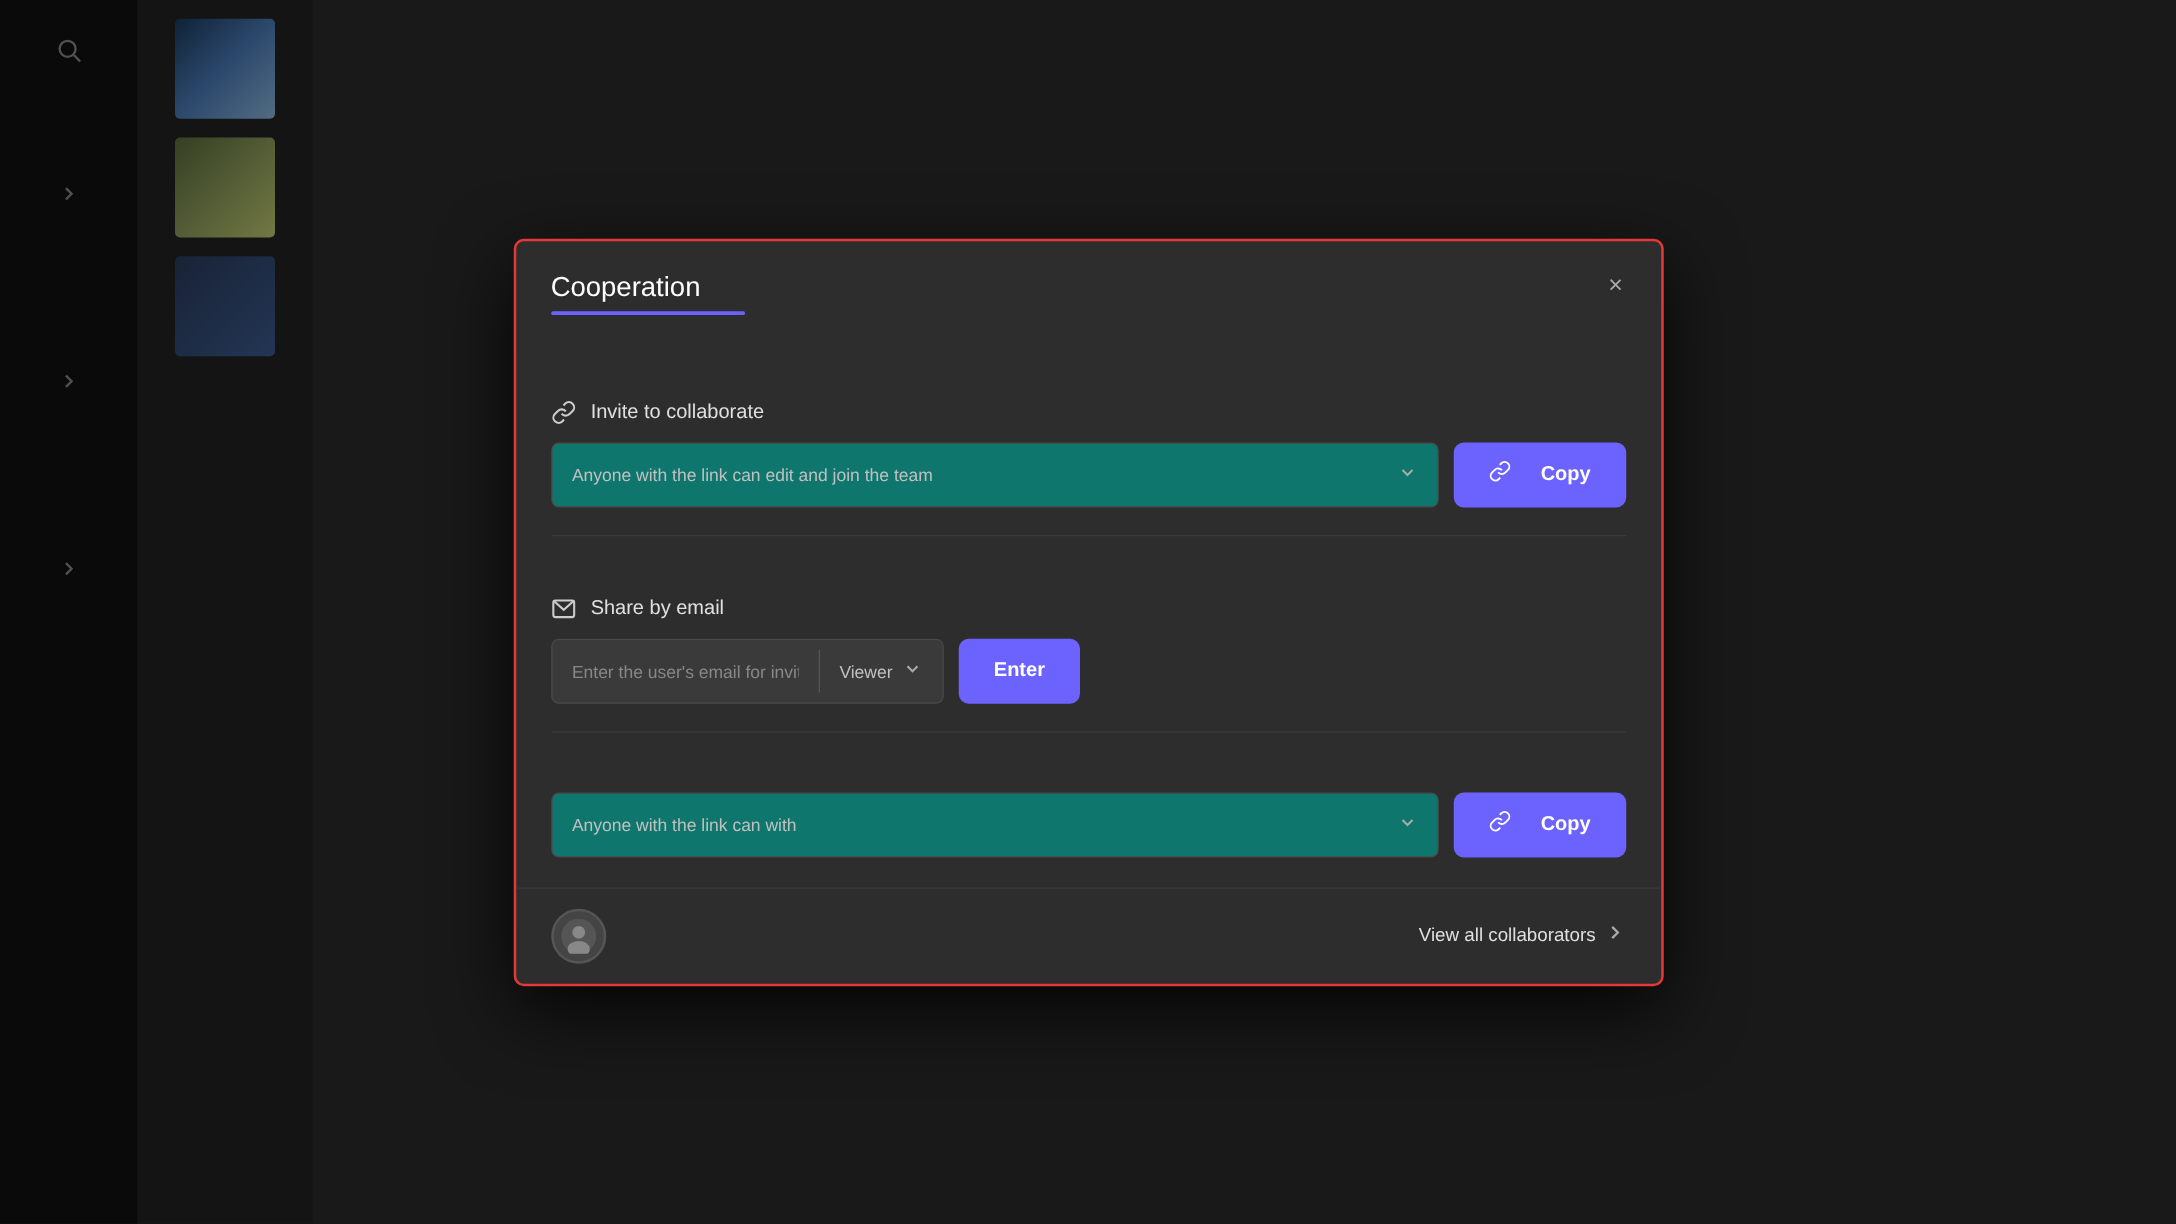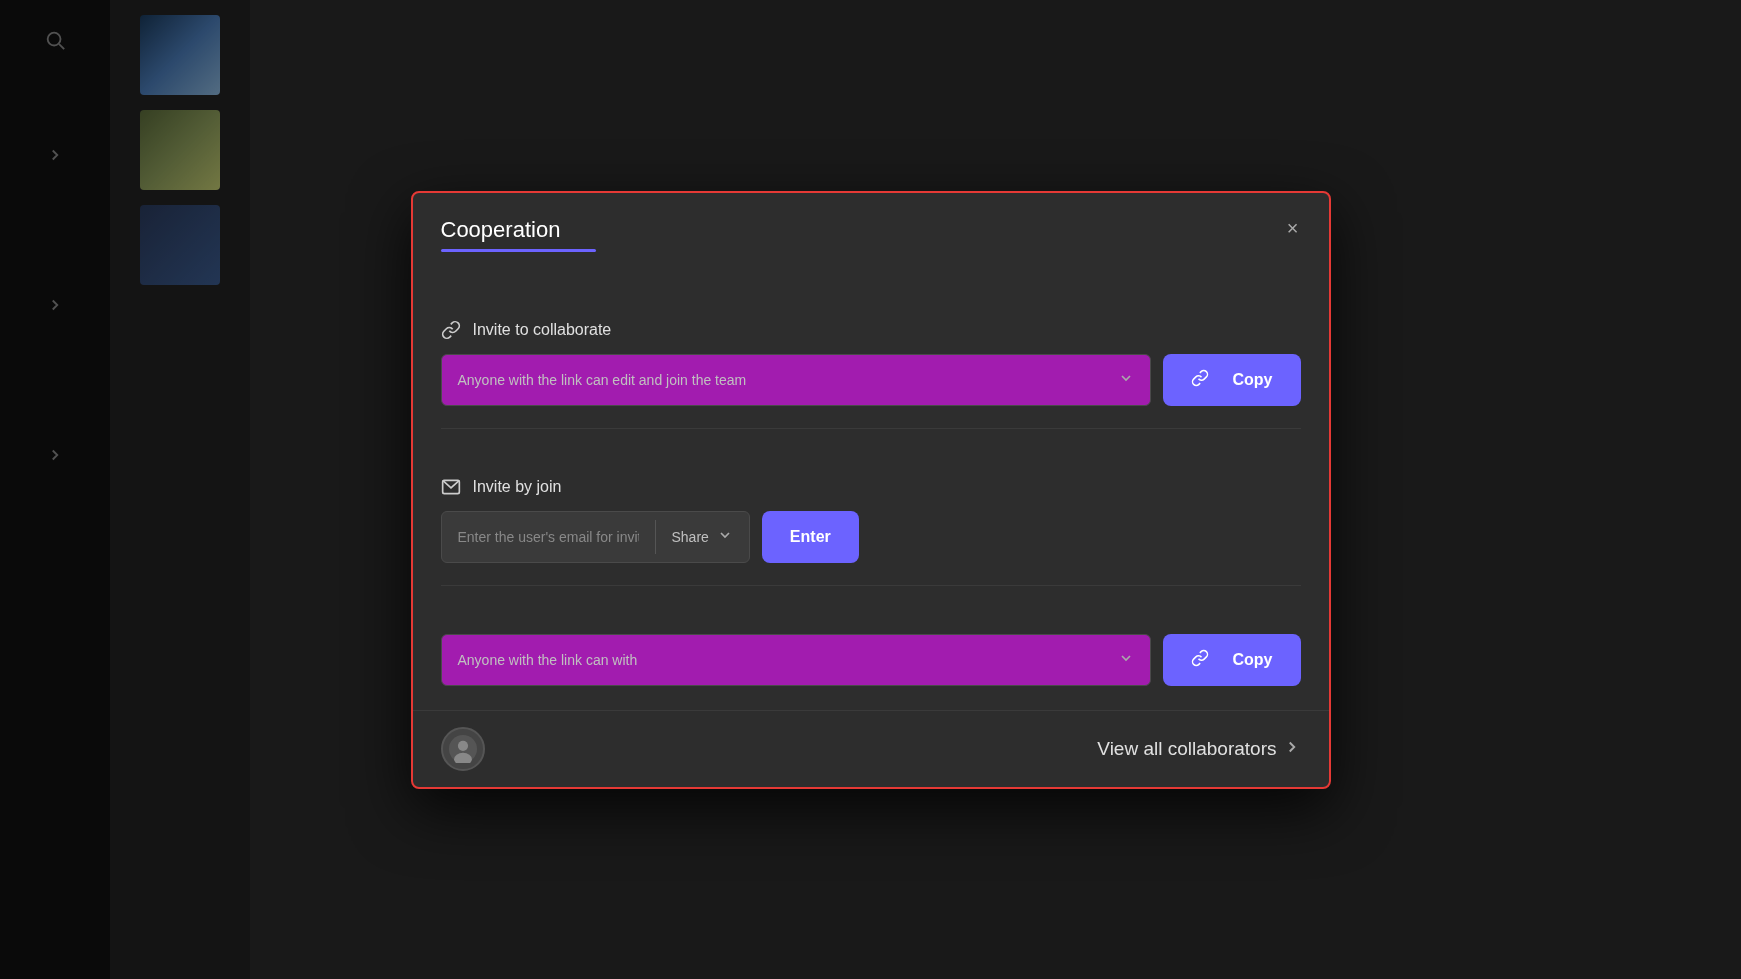--- a/index.html
+++ b/index.html
@@ -182,21 +182,21 @@
 
     
     .input-row {
       display: flex;
       gap: 12px;
       align-items: stretch;
     }
 
     .dropdown-select {
       flex: 1;
-      background: #a21caf;
+      background: #0f766e;
       border: 1px solid #4a4a4a;
       border-radius: 6px;
       padding: 0 16px;
       color: #c0c0c0;
       font-size: 14px;
       height: 52px;
       display: flex;
       align-items: center;
       justify-content: space-between;
       cursor: pointer;
@@ -299,21 +299,21 @@
       justify-content: center;
       color: #aaa;
       font-size: 20px;
     }
 
     .view-collaborators {
       display: flex;
       align-items: center;
       gap: 6px;
       color: #e0e0e0;
-      font-size: 19px;
+      font-size: 15px;
       font-weight: 500;
       cursor: pointer;
       text-decoration: none;
     }
 
     .chevron-right {
       font-size: 16px;
       color: #aaa;
     }
   </style>
@@ -397,28 +397,28 @@
       <div class="section-divider"></div>
 
       <div class="section">
         <div class="section-title-row">
           <div class="section-icon">
             <svg width="20" height="20" viewBox="0 0 24 24" fill="none" stroke="#ccc" stroke-width="2">
               <rect x="2" y="4" width="20" height="16" rx="2"></rect>
               <polyline points="2,4 12,13 22,4"></polyline>
             </svg>
           </div>
-          <span class="section-title">Invite by join</span>
+          <span class="section-title">Share by email</span>
         </div>
         <div class="input-row">
           <div class="email-row">
             <input class="email-input" type="email" placeholder="Enter the user's email for invitation" style="">
             <div class="email-divider"></div>
             <div class="viewer-dropdown">
-              <span>Share</span>
+              <span>Viewer</span>
               <span>
                 <svg width="16" height="16" viewBox="0 0 24 24" fill="none" stroke="#aaa" stroke-width="2.5">
                     <polyline points="6 9 12 15 18 9"></polyline>
                   </svg>
               </span>
             </div>
           </div>
           <button class="action-btn">
             <span>Enter</span>
           </button>

